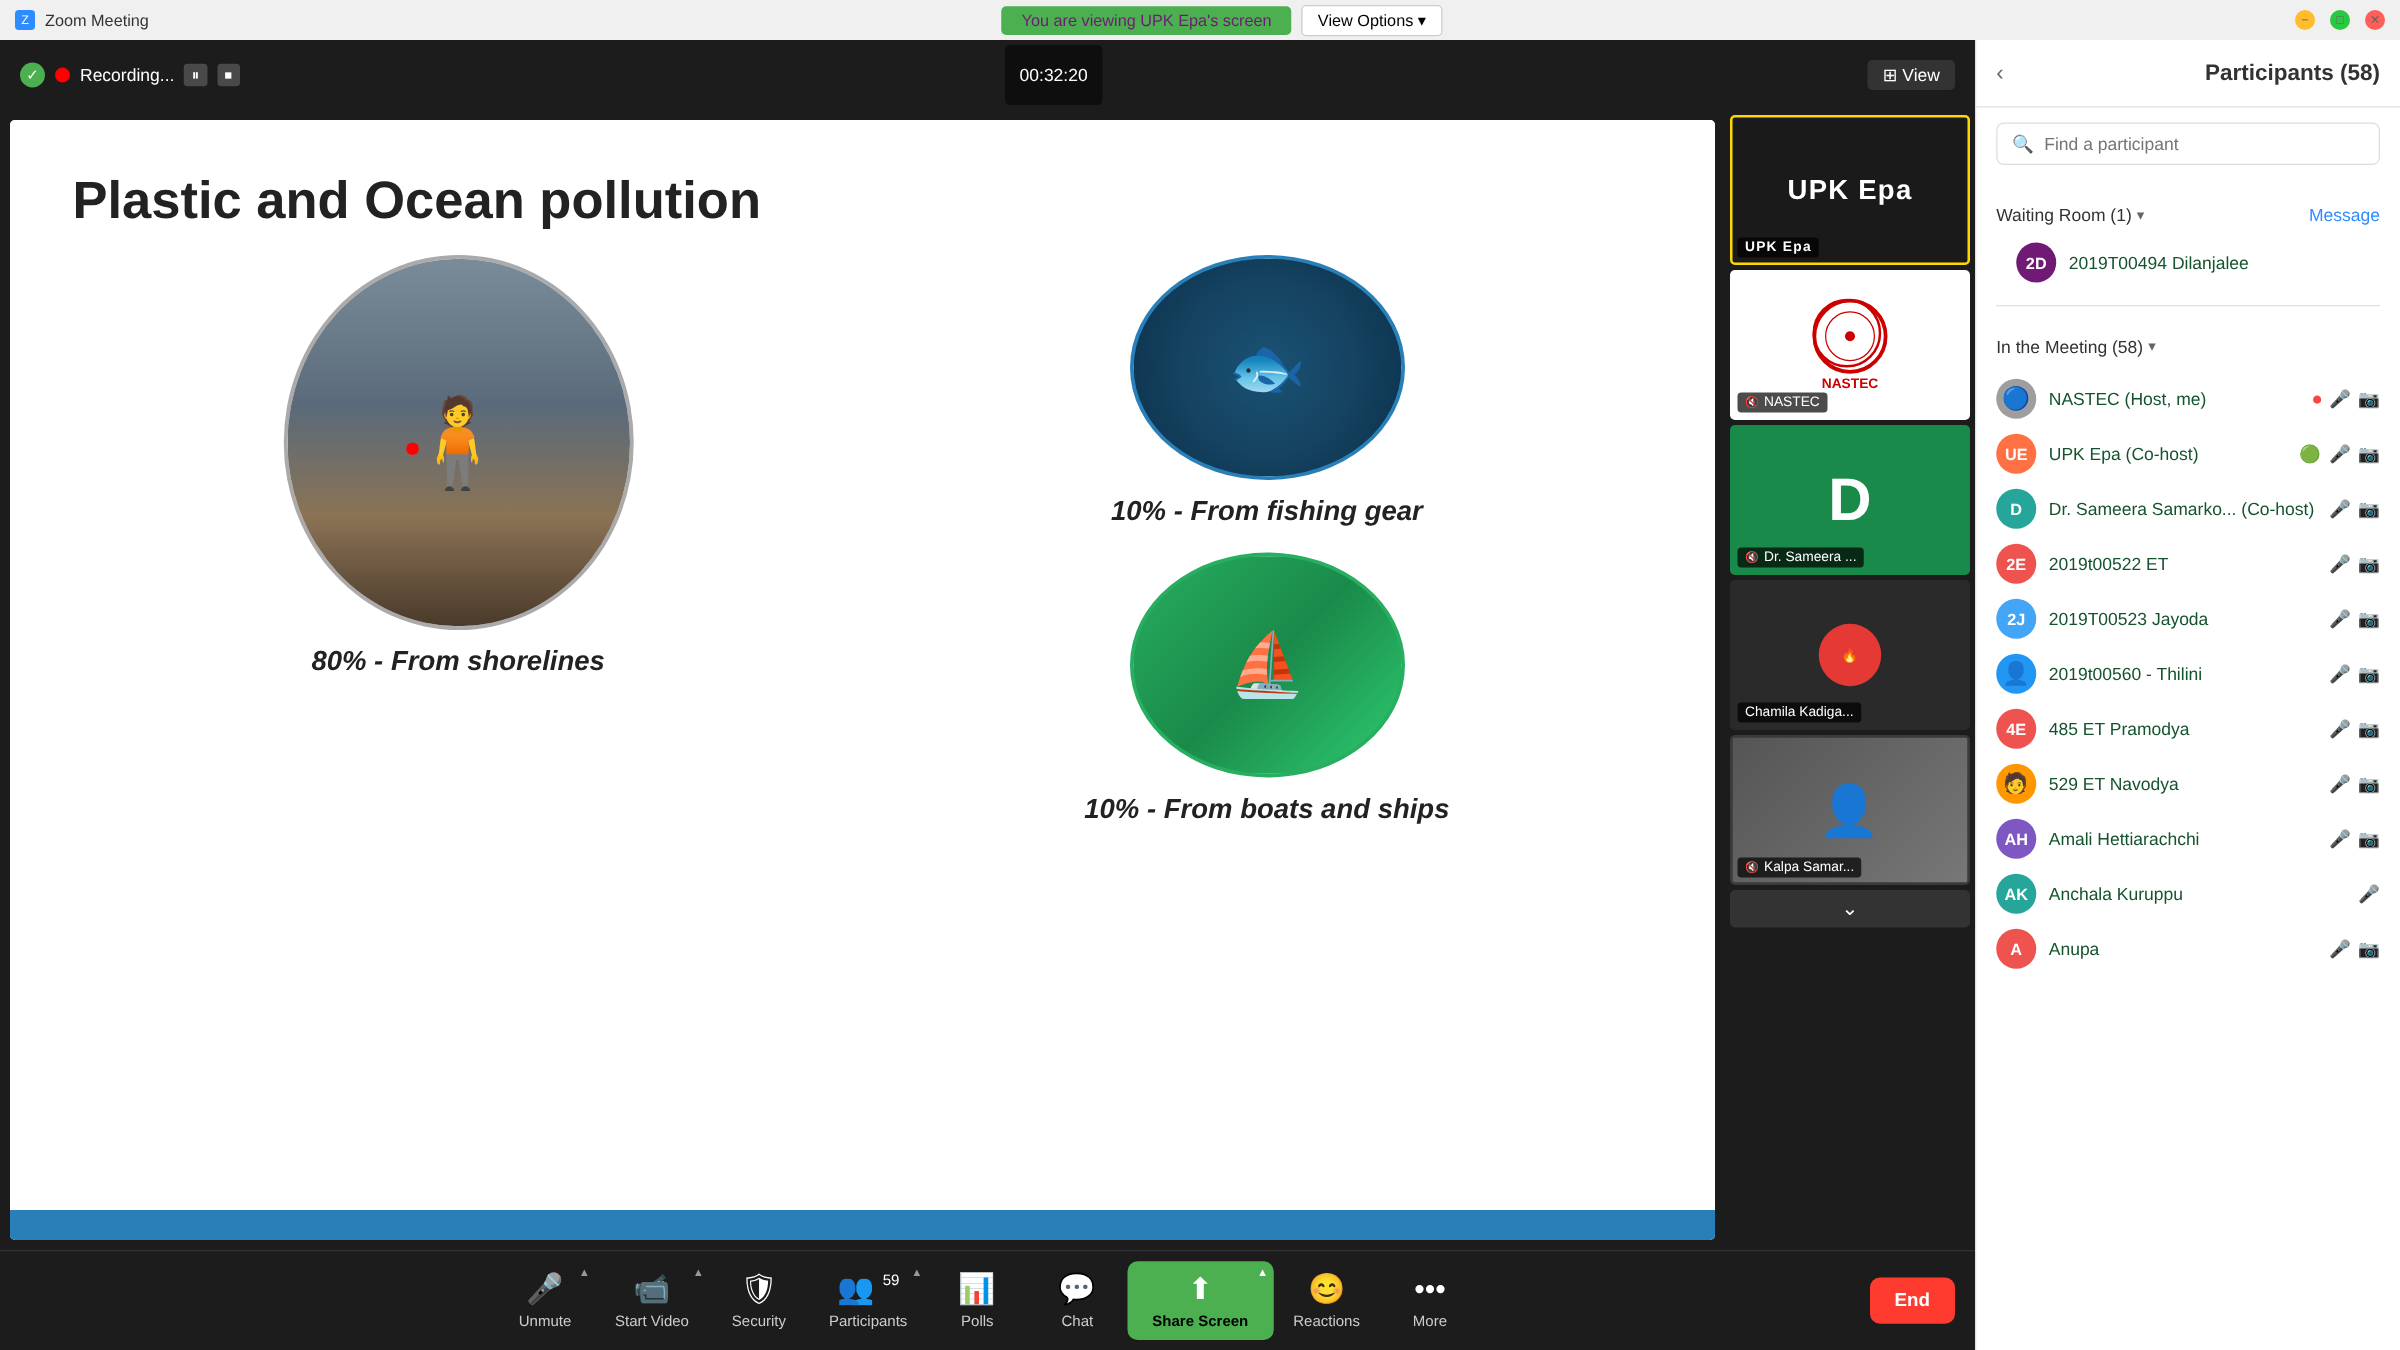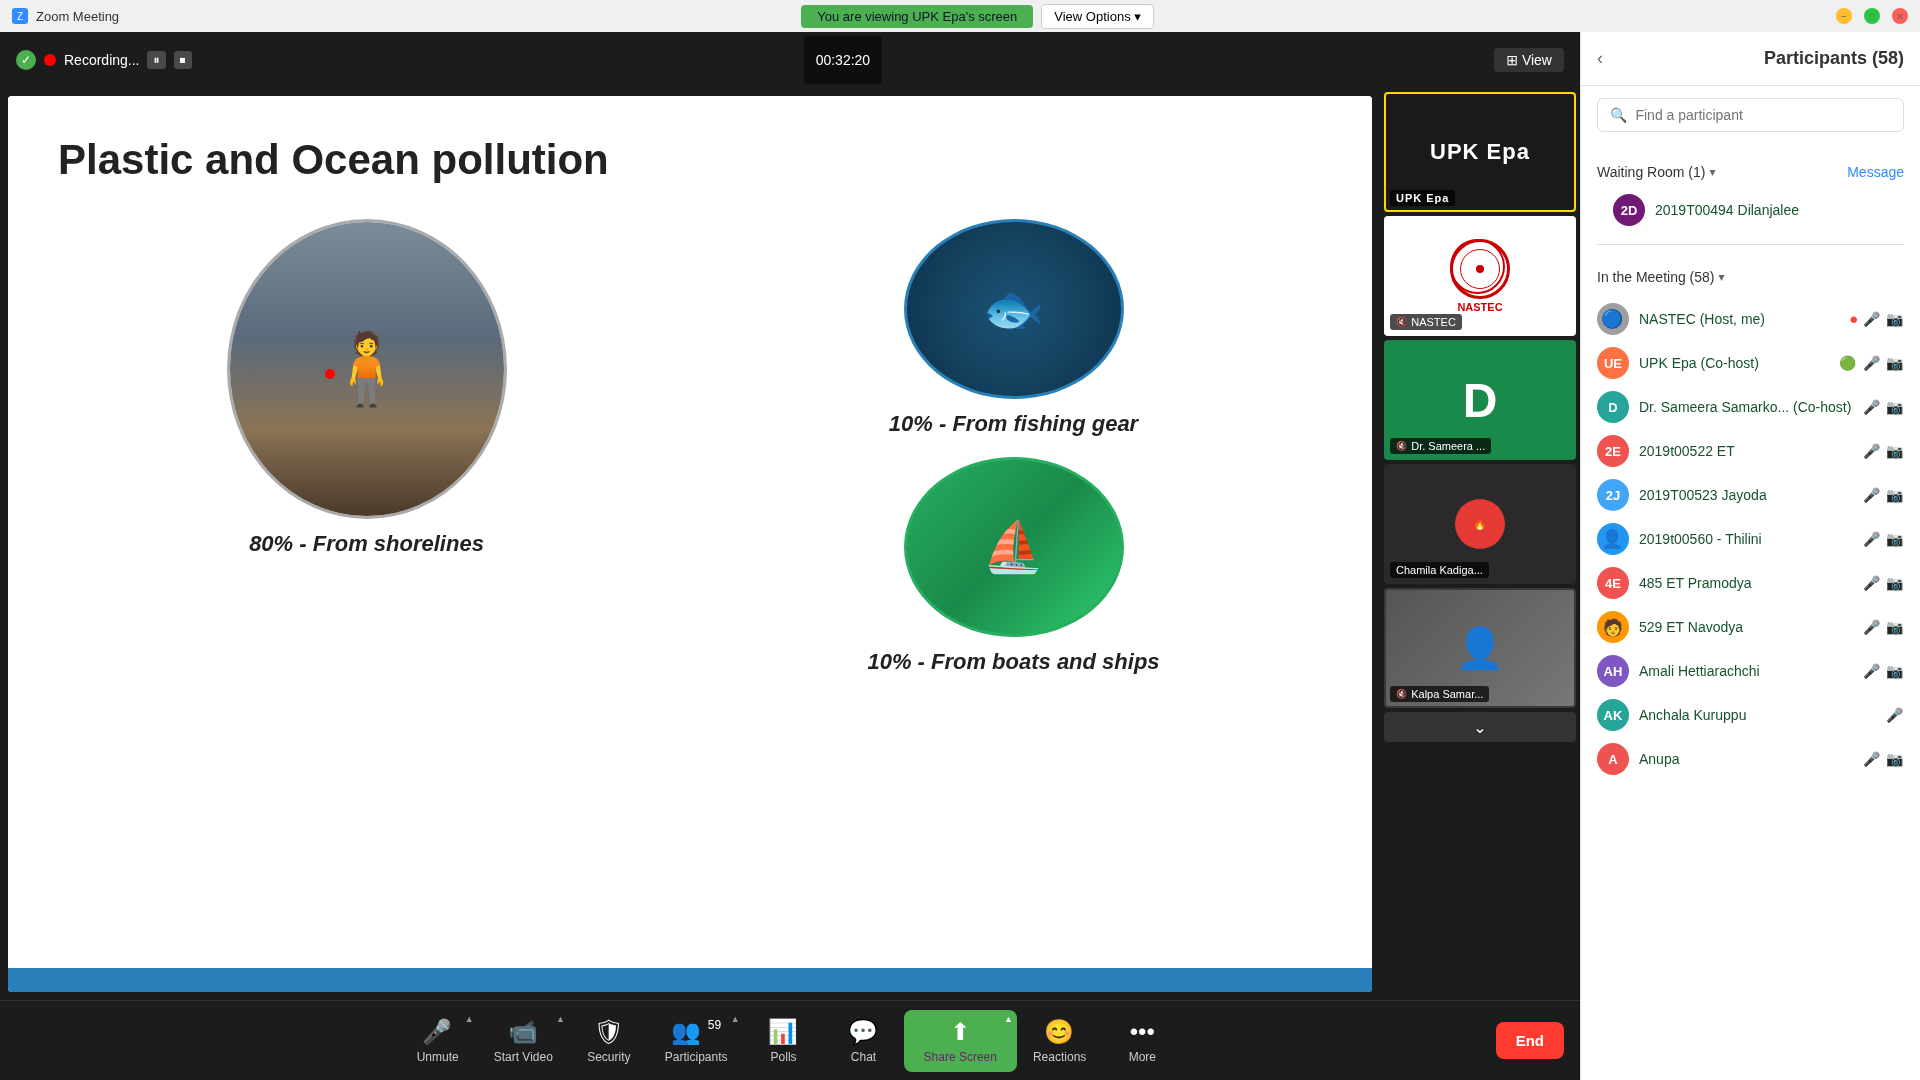--- a/index.html
+++ b/index.html
@@ -11,21 +11,21 @@
       height: 32px;
       display: flex;
       align-items: center;
       padding: 0 12px;
       justify-content: space-between;
       flex-shrink: 0;
     }
     .title-bar-left { display: flex; align-items: center; gap: 8px; font-size: 13px; color: #333; }
     .title-bar-left .app-icon { width: 16px; height: 16px; background: #2d8cff; border-radius: 3px; display: flex; align-items: center; justify-content: center; color: white; font-size: 10px; }
     .title-bar-center { display: flex; align-items: center; gap: 8px; }
-    .screen-sharing-banner { background: #4caf50; color: #0f172a; padding: 4px 16px; border-radius: 4px; font-size: 13px; font-weight: 500; }
+    .screen-sharing-banner { background: #4caf50; color: #701a75; padding: 4px 16px; border-radius: 4px; font-size: 13px; font-weight: 500; }
     .view-options-btn { background: white; border: 1px solid #ccc; padding: 4px 12px; border-radius: 4px; font-size: 13px; cursor: pointer; display: flex; align-items: center; gap: 4px; }
     .title-bar-right { display: flex; align-items: center; gap: 12px; }
     .win-btn { width: 16px; height: 16px; border-radius: 50%; display: flex; align-items: center; justify-content: center; font-size: 10px; cursor: pointer; color: #666; }
     .win-min { background: #ffbd2e; }
     .win-max { background: #28c940; }
     .win-close { background: #ff5f57; }
 
     
     .main-content { display: flex; flex: 1; overflow: hidden; }
 
@@ -63,21 +63,21 @@
       position: relative;
       display: flex;
       flex-direction: column;
     }
     .slide-content {
       flex: 1;
       padding: 40px 50px 20px;
       position: relative;
       background: white;
     }
-    .slide-title { font-size: 42px; font-weight: bold; color: #222; margin-bottom: 35px; }
+    .slide-title { font-size: 42px; font-weight: bold; color: #222; margin-bottom: 20px; }
     .slide-body { display: flex; gap: 30px; }
     .slide-left { flex: 1; display: flex; flex-direction: column; align-items: center; }
     .slide-right { flex: 1; display: flex; flex-direction: column; gap: 20px; }
     .oval-img {
       width: 280px; height: 300px;
       border-radius: 50%;
       background: linear-gradient(135deg, #8B7355, #6B5B45, #9B8B70);
       display: flex; align-items: center; justify-content: center;
       overflow: hidden; position: relative;
       border: 3px solid #aaa;
@@ -435,21 +435,21 @@
         <span class="toolbar-label">Polls</span>
       </div>
 
       <div class="toolbar-btn">
         <span class="toolbar-icon">💬</span>
         <span class="toolbar-label">Chat</span>
       </div>
 
       <div class="toolbar-btn share-screen">
         <span class="toolbar-icon" style="color:white;">⬆</span>
-        <span class="toolbar-label" style="color:#701a75;font-weight:400;">Share Screen</span>
+        <span class="toolbar-label" style="color:#000000;font-weight:700;">Share Screen</span>
         <span class="chevron-up" style="color:white;">▲</span>
       </div>
 
       <div class="toolbar-btn">
         <span class="toolbar-icon">😊</span>
         <span class="toolbar-label">Reactions</span>
       </div>
 
       <div class="toolbar-btn">
         <span class="toolbar-icon">•••</span>

